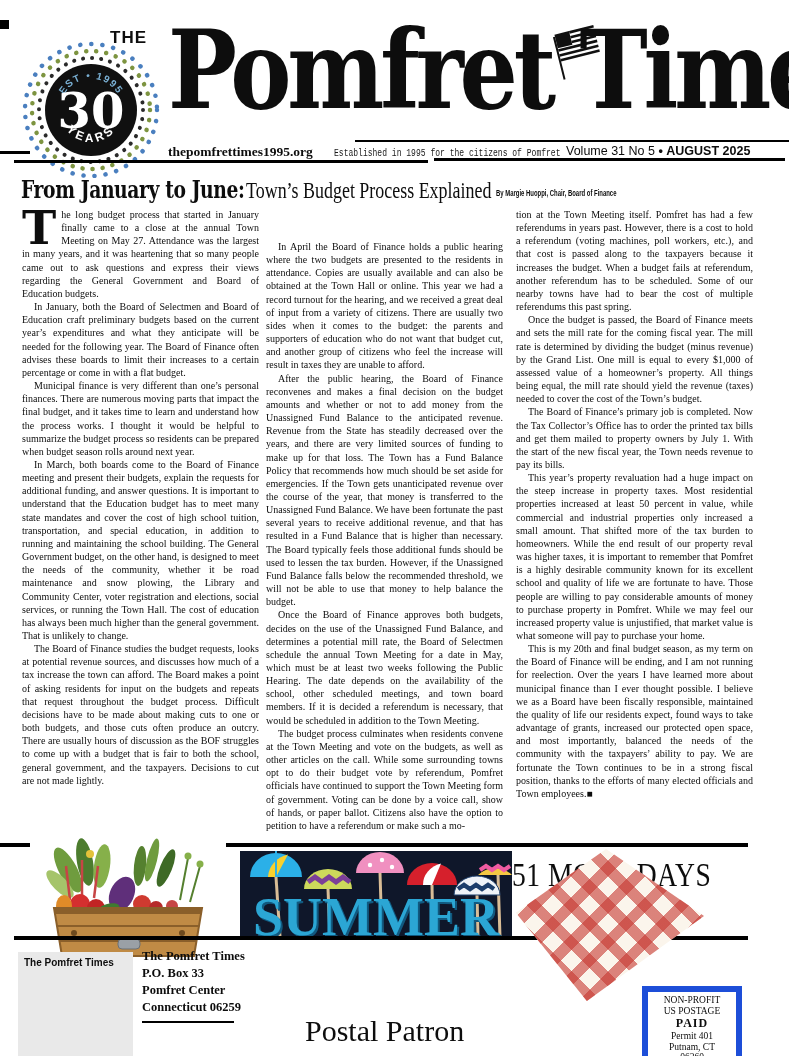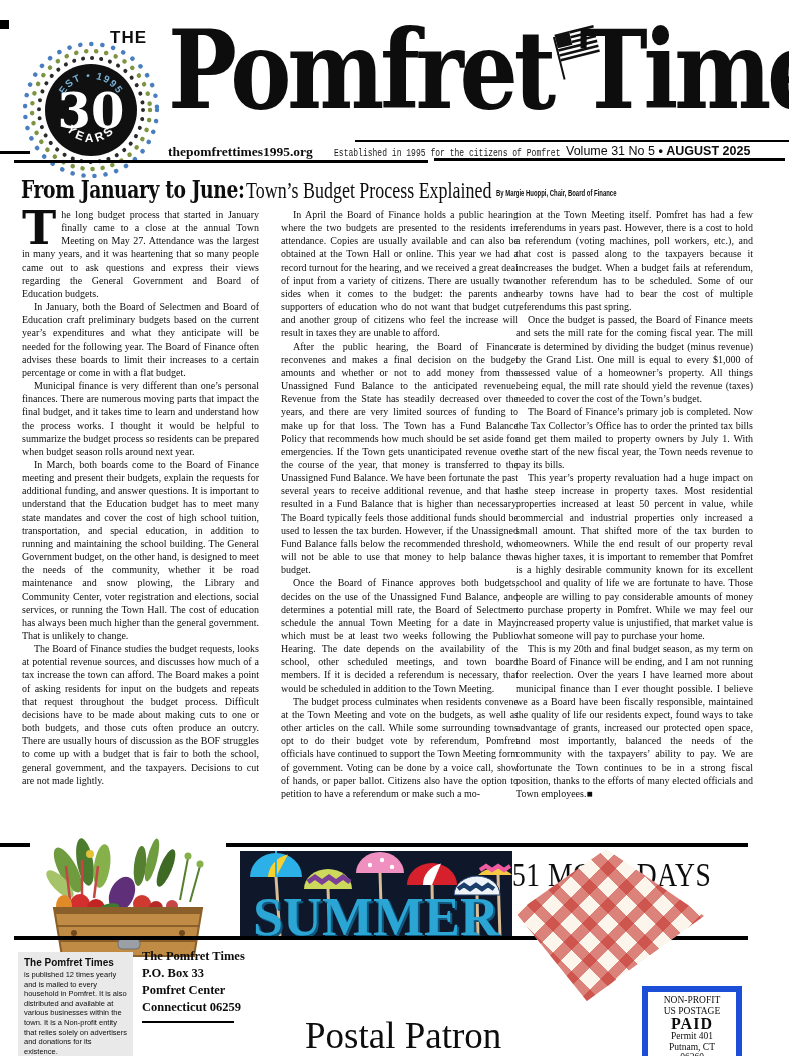--- a/index.html
+++ b/index.html
@@ -28,21 +28,21 @@
   
   .hl-lead{position:absolute;left:21px;top:175px;font-family:"DejaVu Serif",serif;font-weight:bold;
            font-size:24px;letter-spacing:-.5px;transform:scaleX(.78);transform-origin:left top;white-space:nowrap;}
   .hl-rest{position:absolute;left:246px;top:178px;font-size:23px;transform:scaleX(.78);
            transform-origin:left top;white-space:nowrap;}
   .byline{position:absolute;left:496px;top:188px;font-family:"Liberation Sans",sans-serif;font-weight:bold;
           font-size:9px;transform:scaleX(.66);transform-origin:left top;white-space:nowrap;}
   
   .col{position:absolute;top:208px;width:237px;height:633px;overflow:hidden;
        font-size:10px;line-height:13.15px;text-align:justify;}
-  .col-1{left:22px;}.col-2{left:281px;}.col-3{left:516px;}
+  .col-1{left:22px;}.col-2{left:266px;margin-top:32px;}.col-3{left:516px;}
   .col p{margin:0;text-indent:12px;}
   .col p.no-indent{text-indent:0;}
   .dropcap{float:left;font-family:"DejaVu Serif",serif;font-weight:bold;font-size:46px;
            line-height:38px;padding:1px 5px 0 0;}
   
   .rule-art-top{left:0;top:843px;width:748px;height:4px;}
   .rule-art-bottom{left:14px;top:936px;width:734px;height:4px;}
   .veg-svg{position:absolute;left:30px;top:836px;}
   .summer-box{position:absolute;left:240px;top:851px;width:272px;height:89px;background:#0f172a;}
   .summer-box svg{position:absolute;left:0;top:0;}
@@ -57,25 +57,25 @@
            background-image:
              repeating-linear-gradient(45deg,rgba(198,55,48,.60) 0 11px,rgba(198,55,48,0) 11px 26px),
              repeating-linear-gradient(-45deg,rgba(198,55,48,.60) 0 11px,rgba(198,55,48,0) 11px 26px);}
   
   .info-box{position:absolute;left:18px;top:952px;width:115px;height:104px;background:#e9e9e9;
             padding:5px 6px;box-sizing:border-box;font-family:"Liberation Sans",sans-serif;}
   .info-title{font-weight:bold;font-size:10px;margin-bottom:2px;}
   .info-body{font-size:7.5px;line-height:9.6px;}
   .address{position:absolute;left:142px;top:948px;font-weight:bold;font-size:12.5px;line-height:17px;}
   .address-rule{width:92px;height:2px;background:#000;margin-top:5px;}
-  .postal-patron{position:absolute;left:305px;top:1014px;font-size:37px;}
+  .postal-patron{position:absolute;left:305px;top:1014px;font-size:30px;}
   .postage-box{position:absolute;left:642px;top:986px;width:88px;height:64px;border:6px solid #1d4ed8;
                box-sizing:content-box;text-align:center;padding-top:3px;background:#fff;}
   .postage-box div{font-size:9.5px;line-height:10.5px;}
-  .postage-box .paid{font-weight:bold;font-size:16px;line-height:15px;letter-spacing:1px;}
+  .postage-box .paid{font-weight:bold;font-size:12px;line-height:15px;letter-spacing:1px;}
 </style>
 </head>
 <body>
 
 <div class="page">
 
   <div class="corner-mark"></div>
 
   <svg class="badge-svg" width="150" height="142" viewBox="0 0 150 142">
     <circle cx="75" cy="74" r="66" fill="none" stroke="#4a7fbf" stroke-width="4.5" stroke-dasharray="0.1 11" stroke-linecap="round"></circle>
@@ -215,21 +215,20 @@
     <div class="summer-text">SUMMER</div>
   </div>
 
   <span class="countdown">51 MORE DAYS</span>
 
   <div class="rule rule-art-bottom"></div>
   <div class="blanket"></div>
 
   <div class="info-box">
     <div class="info-title">The Pomfret Times</div>
-    <div class="info-body">is published 12 times yearly and is mailed to every household in Pomfret. It is also distributed and available at various businesses within the town. It is a Non-profit entity that relies solely on advertisers and donations for its existence.</div>
   </div>
 
   <div class="address">
     <div>The Pomfret Times</div>
     <div>P.O. Box 33</div>
     <div>Pomfret Center</div>
     <div>Connecticut 06259</div>
     <div class="address-rule"></div>
   </div>
 

